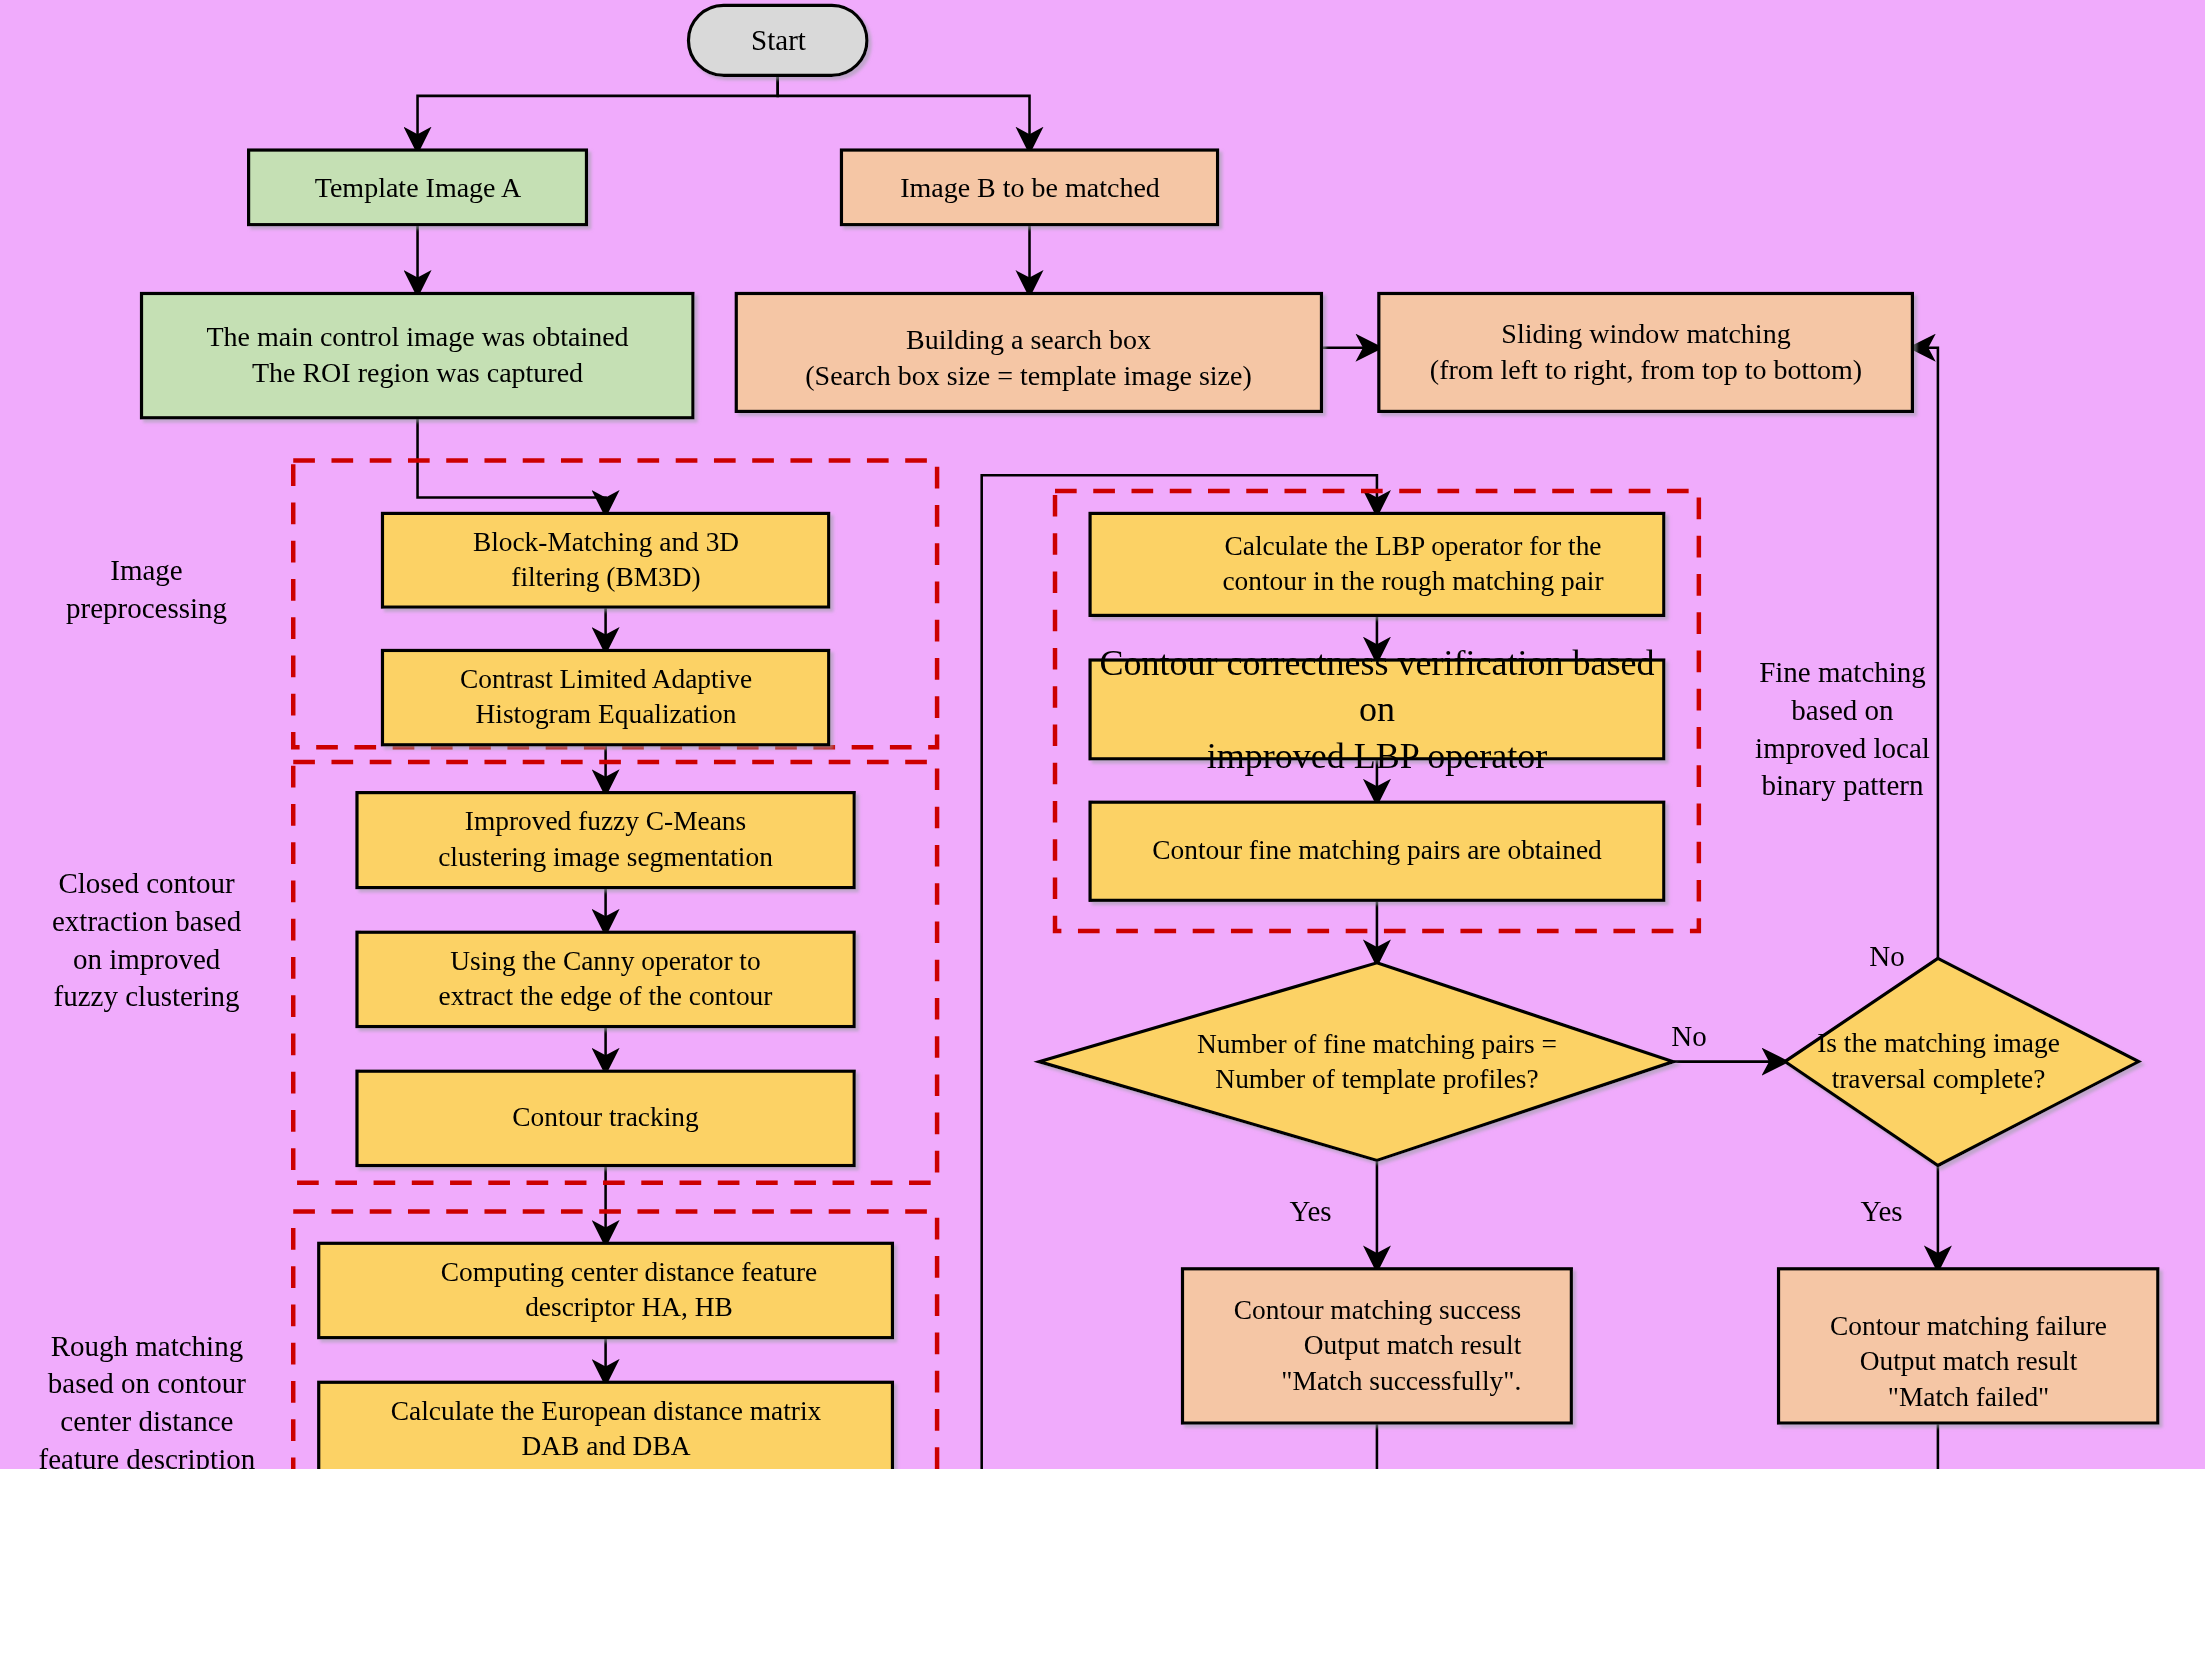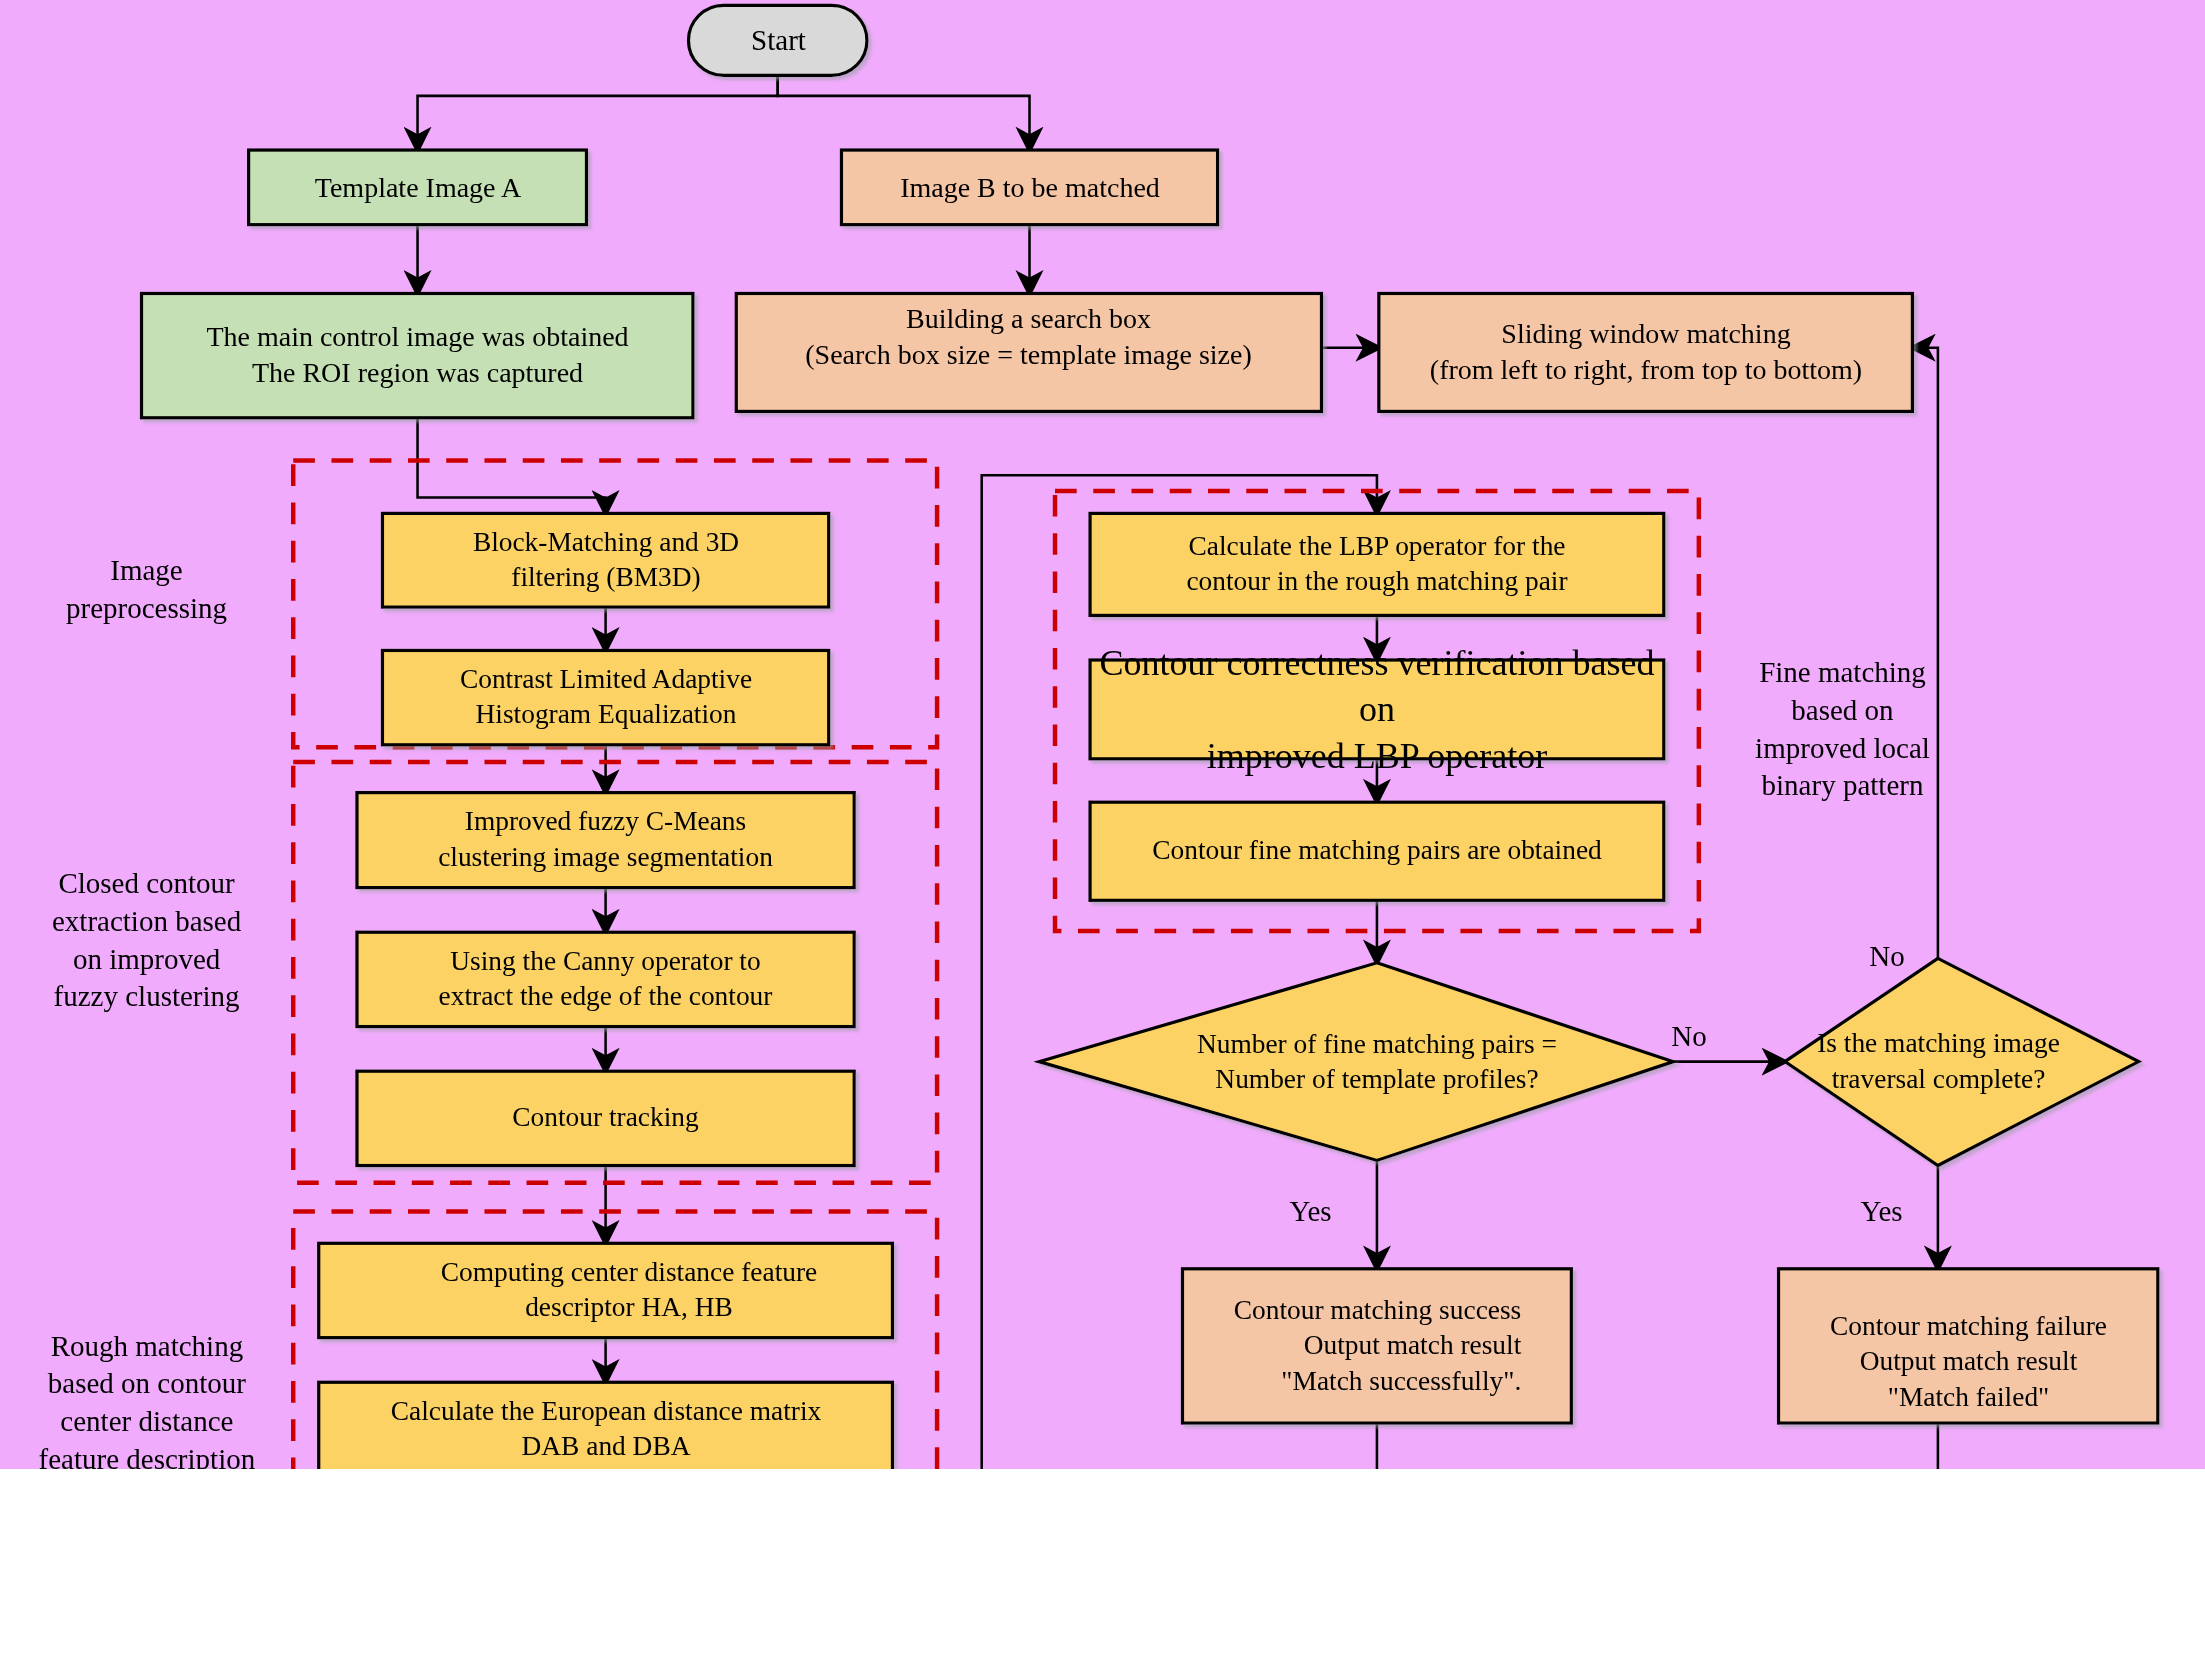--- a/index.html
+++ b/index.html
@@ -127,42 +127,42 @@
     </g>
   </svg>
 
   <div class="nodeText" style="left:689px;top:5.1px;width:179px;height:70px;font-size:29px;">Start</div>
   <div class="nodeText" style="left:1610px;top:1524px;width:172px;height:70px;font-size:29px;text-decoration:underline;">End</div>
 
   <div class="nodeText" style="left:249px;top:150px;width:338px;height:75px;font-size:28px;">Template Image A</div>
   <div class="nodeText" style="left:842px;top:150px;width:376px;height:75px;font-size:28px;">Image B to be matched</div>
   <div class="nodeText" style="left:142px;top:293px;width:551px;height:124px;font-size:28px;">The main control image was obtained
 The ROI region was captured</div>
-  <div class="nodeText" style="left:736px;top:278px;width:585px;height:118px;font-size:28px;">Building a search box
+  <div class="nodeText" style="left:736px;top:299px;width:585px;height:118px;font-size:28px;">Building a search box
 (Search box size = template image size)</div>
   <div class="nodeText" style="left:1379px;top:293px;width:534px;height:118px;font-size:28px;">Sliding window matching
 (from left to right, from top to bottom)</div>
 
   <div class="nodeText" style="left:383px;top:513px;width:446px;height:94px;font-size:27.4px;">Block-Matching and 3D
 filtering (BM3D)</div>
   <div class="nodeText" style="left:383px;top:650px;width:446px;height:94px;font-size:27.4px;">Contrast Limited Adaptive
 Histogram Equalization</div>
   <div class="nodeText" style="left:357px;top:792px;width:497px;height:95px;font-size:27.4px;">Improved fuzzy C-Means
 clustering image segmentation</div>
   <div class="nodeText" style="left:357px;top:932px;width:497px;height:94px;font-size:27.4px;">Using the Canny operator to
 extract the edge of the contour</div>
   <div class="nodeText" style="left:357px;top:1071px;width:497px;height:94px;font-size:27.4px;">Contour tracking</div>
   <div class="nodeText" style="left:319px;top:1243px;width:574px;height:94px;font-size:27.4px;padding-left:23px;">Computing center distance feature
 descriptor HA, HB</div>
   <div class="nodeText" style="left:319px;top:1382px;width:574px;height:94px;font-size:27.4px;">Calculate the European distance matrix
 DAB and DBA</div>
   <div class="nodeText" style="left:319px;top:1520px;width:574px;height:94px;font-size:27.4px;text-align:center;">The rough contour matching pair is
 obtained</div>
 
-  <div class="nodeText" style="left:1090px;top:513px;width:574px;height:102px;font-size:27.4px;">Calculate the LBP operator for the
+  <div class="nodeText" style="left:1090px;top:513px;width:574px;height:102px;font-size:27.4px;padding-left:36px;">Calculate the LBP operator for the
 contour in the rough matching pair</div>
   <div class="nodeText" style="left:1090px;top:660px;width:574px;height:99px;font-size:36px;">Contour correctness verification based on
 improved LBP operator</div>
   <div class="nodeText" style="left:1090px;top:802px;width:574px;height:98px;font-size:27.4px;">Contour fine matching pairs are obtained</div>
 
   <div class="nodeText" style="left:1122px;top:998px;width:510px;height:128px;font-size:27.4px;">Number of fine matching pairs =
 Number of template profiles?</div>
   <div class="nodeText" style="left:1798px;top:1001px;width:281px;height:121px;font-size:27.4px;">Is the matching image
 traversal complete?</div>
 

